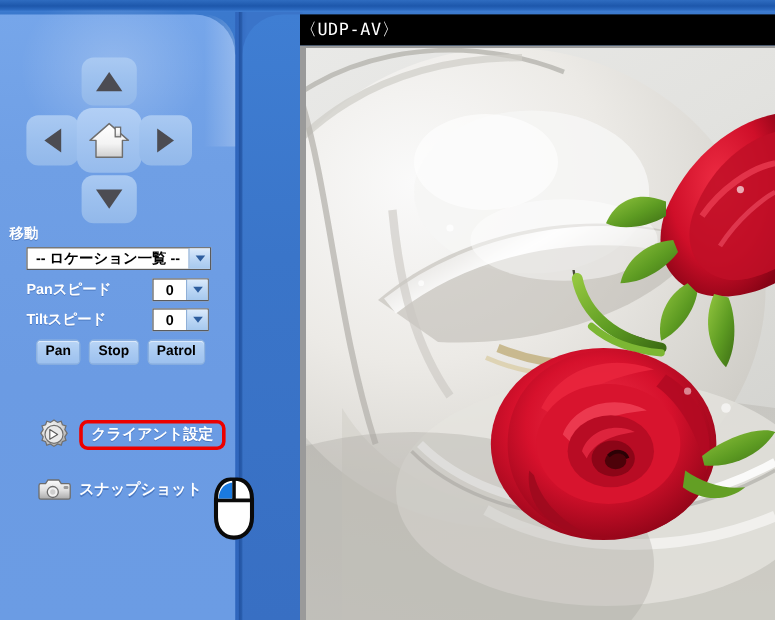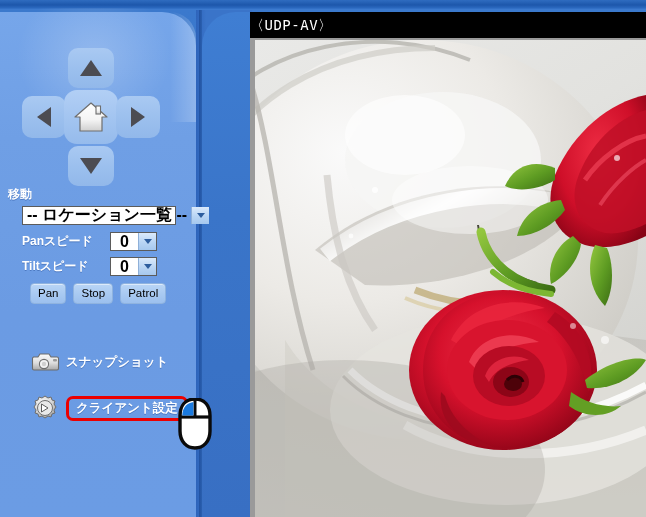--- a/index.html
+++ b/index.html
@@ -80,46 +80,46 @@
   }
   .move-label{position:absolute;left:8px;top:174px;}
 
   
   .sel{
     display:inline-flex;align-items:stretch;background:#ffffff;
     border:1px solid #5b5b5b;height:19px;box-sizing:border-box;
   }
   .sel .val{
     flex:1;display:flex;align-items:center;justify-content:center;
-    font-size:16px;font-weight:bold;color:#000;white-space:nowrap;padding:0 4px;
+    font-size:12px;font-weight:bold;color:#000;white-space:nowrap;padding:0 4px;
   }
   .sel .arrow{
     width:17px;flex:none;
     background:linear-gradient(180deg,#dbeafb 0%,#b9d5f4 55%,#a6c8ee 100%);
     border-left:1px solid #8fb0d8;
     display:flex;align-items:center;justify-content:center;
   }
   .arrow .chev{
     width:0;height:0;border-left:4px solid transparent;border-right:4px solid transparent;
     border-top:5px solid #2d5d9e;
   }
   .loc-select{position:absolute;left:22px;top:194px;width:154px;}
   .loc-select .val{justify-content:center;}
   .speed-row{position:absolute;display:flex;align-items:center;}
-  .speed-row .lbl{width:88px;}
+  .speed-row .lbl{width:105px;}
   .speed-row .sel{width:47px;}
   .pan-row{left:22px;top:220px;}
   .tilt-row{left:22px;top:245px;justify-content:center;}
 
   
   .btnrow{position:absolute;left:30px;top:271px;display:flex;gap:7px;}
   .btn{
     background:linear-gradient(180deg,#b9d5f6 0%,#a8c9f1 55%,#9cc0ee 100%);
     border:1px solid #8fb3df;border-radius:4px;
-    color:#000;font-size:11.5px;font-weight:normal;
+    color:#000;font-size:11.5px;font-weight:bold;
     padding:3px 7px 4px 7px;line-height:12px;
     box-shadow:0 1px 0 rgba(255,255,255,.5) inset;
   }
 
   
   .nav{position:absolute;left:24px;top:330px;width:165px;}
   .nav-item{
     position:relative;display:flex;align-items:center;height:40px;margin-bottom:6px;
   }
   .nav-icon{width:42px;flex:none;display:flex;align-items:center;justify-content:center;}
@@ -222,56 +222,56 @@
       </div>
     </div>
 
     <div class="btnrow">
       <button class="btn">Pan</button>
       <button class="btn">Stop</button>
       <button class="btn">Patrol</button>
     </div>
 
     <div class="nav">
+
+      <div class="nav-item">
+        <div class="nav-icon">
+          <svg width="28" height="28" viewBox="0 0 28 28">
+            <defs>
+              <radialGradient id="gg" cx="40%" cy="35%" r="70%">
+                <stop offset="0%" stop-color="#ffffff"></stop>
+                <stop offset="60%" stop-color="#d7d7d7"></stop>
+                <stop offset="100%" stop-color="#9d9d9d"></stop>
+              </radialGradient>
+            </defs>
+            <path d="M14 2 l3 2 3-1 1 3 3 1 -1 3 2 3 -2 3 1 3 -3 1 -1 3 -3-1 -3 2 -3-2 -3 1 -1-3 -3-1 1-3 -2-3 2-3 -1-3 3-1 1-3 3 1z" fill="url(#gg)" stroke="#6f6f6f" stroke-width="1"></path>
+            <circle cx="14" cy="14" r="7.5" fill="#e9e9e9" stroke="#707070" stroke-width="1"></circle>
+            <path d="M17 14 L10.5 10 L10.5 18 Z" fill="#ffffff" stroke="#5e5e5e" stroke-width="1" stroke-linejoin="round"></path>
+          </svg>
+        </div>
+        <div class="nav-text boxed">クライアント設定</div>
+      </div>
 
       <div class="nav-item">
         <div class="nav-icon">
           <svg width="30" height="24" viewBox="0 0 30 24">
             <defs>
               <linearGradient id="cg" x1="0" y1="0" x2="0" y2="1">
                 <stop offset="0%" stop-color="#fbfbfb"></stop>
                 <stop offset="55%" stop-color="#dedede"></stop>
                 <stop offset="100%" stop-color="#a9a9a9"></stop>
               </linearGradient>
             </defs>
             <path d="M3 7 h5 l2-3 h9 l2 3 h6 a1.5 1.5 0 0 1 1.5 1.5 v10 a1.5 1.5 0 0 1 -1.5 1.5 h-23 a1.5 1.5 0 0 1 -1.5 -1.5 v-10 a1.5 1.5 0 0 1 1.5 -1.5 z" fill="url(#cg)" stroke="#6d6d6d" stroke-width="1.1"></path>
             <circle cx="14" cy="14" r="4.6" fill="#f2f2f2" stroke="#6d6d6d" stroke-width="1.1"></circle>
             <circle cx="14" cy="14" r="2.2" fill="#cfcfcf"></circle>
             <rect x="23" y="9" width="4" height="2.4" rx="1" fill="#9a9a9a"></rect>
           </svg>
         </div>
         <div class="nav-text">スナップショット</div>
-      </div>
-
-      <div class="nav-item">
-        <div class="nav-icon">
-          <svg width="28" height="28" viewBox="0 0 28 28">
-            <defs>
-              <radialGradient id="gg" cx="40%" cy="35%" r="70%">
-                <stop offset="0%" stop-color="#ffffff"></stop>
-                <stop offset="60%" stop-color="#d7d7d7"></stop>
-                <stop offset="100%" stop-color="#9d9d9d"></stop>
-              </radialGradient>
-            </defs>
-            <path d="M14 2 l3 2 3-1 1 3 3 1 -1 3 2 3 -2 3 1 3 -3 1 -1 3 -3-1 -3 2 -3-2 -3 1 -1-3 -3-1 1-3 -2-3 2-3 -1-3 3-1 1-3 3 1z" fill="url(#gg)" stroke="#6f6f6f" stroke-width="1"></path>
-            <circle cx="14" cy="14" r="7.5" fill="#e9e9e9" stroke="#707070" stroke-width="1"></circle>
-            <path d="M17 14 L10.5 10 L10.5 18 Z" fill="#ffffff" stroke="#5e5e5e" stroke-width="1" stroke-linejoin="round"></path>
-          </svg>
-        </div>
-        <div class="nav-text boxed">クライアント設定</div>
       </div>
 
     </div>
   </div>
 
   <div class="mouse-cursor">
     <svg width="38" height="52" viewBox="0 0 38 52">
       <path d="M19 1 C9 1 4 8 4 18 L4 33 C4 44 11 50 19 50 C27 50 34 44 34 33 L34 18 C34 8 29 1 19 1 Z" fill="#ffffff" stroke="#0a0a0a" stroke-width="3.4"></path>
       <path d="M19 2 L19 19" stroke="#0a0a0a" stroke-width="3"></path>
       <path d="M5 19 L33 19" stroke="#0a0a0a" stroke-width="3.2"></path>

